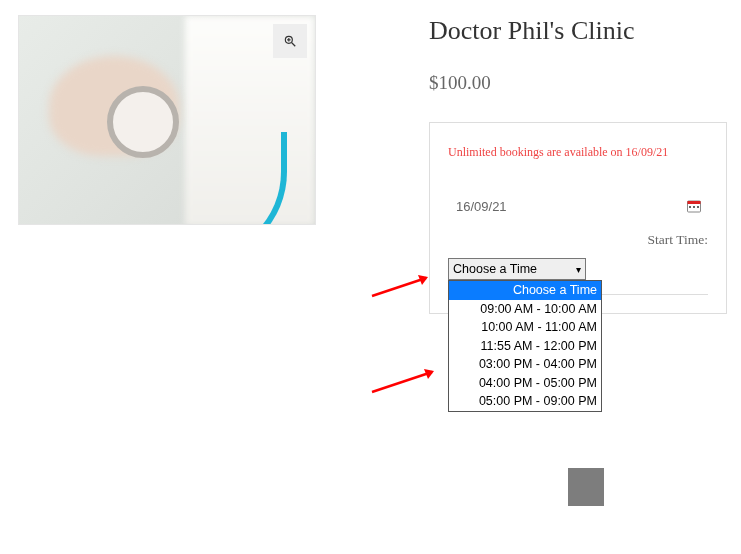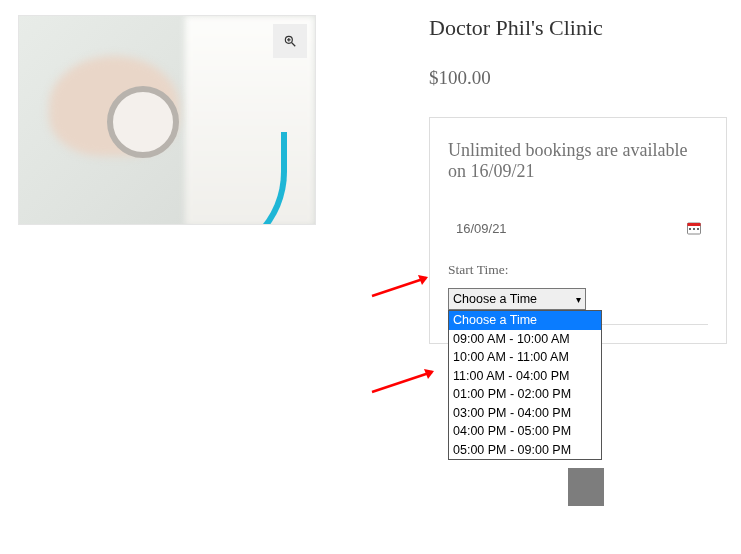--- a/index.html
+++ b/index.html
@@ -40,63 +40,63 @@
     cursor: pointer;
   }
   .right-col {
     position: absolute;
     left: 429px;
     top: 15px;
     width: 298px;
   }
   h1.title {
     margin: 0 0 26px 0;
-    font-size: 22px;
+    font-size: 26px;
     font-weight: 400;
     color: #333333;
     font-family: Georgia, "Times New Roman", serif;
     line-height: 1.2;
   }
   .price {
     font-size: 19px;
     color: #666666;
     margin-bottom: 28px;
     font-family: Georgia, serif;
   }
   .booking-panel {
     border: 1px solid #dddddd;
     padding: 22px 18px 18px 18px;
     position: relative;
   }
   .availability {
-    font-size: 18px;
-    color: #737373;
+    font-size: 12px;
+    color: #ef4444;
     margin-bottom: 32px;
     font-family: Georgia, serif;
   }
   .field-label {
     font-size: 13.5px;
     color: #666666;
     margin-bottom: 10px;
     font-family: Georgia, serif;
   }
   .date-field {
     height: 28px;
     display: flex;
     align-items: center;
     padding: 0 6px 0 8px;
-    margin-bottom: 20px;
+    margin-bottom: 12px;
     justify-content: space-between;
     font-size: 13px;
     color: #666666;
   }
   .cal-icon {
     width:16px; height:16px;
   }
-  .time-row { margin-bottom: 4px; }
+  .time-row { margin-bottom: 4px; text-align: right; }
   .select-box {
     width: 138px;
     height: 22px;
     border: 1px solid #777;
     background: #efefef;
     font-size: 12.5px;
     padding: 0 4px;
     display: flex;
     align-items: center;
     justify-content: space-between;
@@ -191,22 +191,21 @@
     <div class="time-row">
       <div class="field-label">Start Time:</div>
       <div class="select-box">
         <span>Choose a Time</span>
         <span class="caret">▾</span>
       </div>
       <div class="dropdown" id="dropdown">
           <div class="opt sel">Choose a Time</div>
           <div class="opt">09:00 AM - 10:00 AM</div>
           <div class="opt">10:00 AM - 11:00 AM</div>
-          <div class="opt">11:00 AM - 04:00 PM</div>
-          <div class="opt">01:00 PM - 02:00 PM</div>
+          <div class="opt">11:55 AM - 12:00 PM</div>
           <div class="opt">03:00 PM - 04:00 PM</div>
           <div class="opt">04:00 PM - 05:00 PM</div>
           <div class="opt">05:00 PM - 09:00 PM</div>
         </div>
     </div>
 
     <div class="hr"></div>
   </div>
 </div>
 

